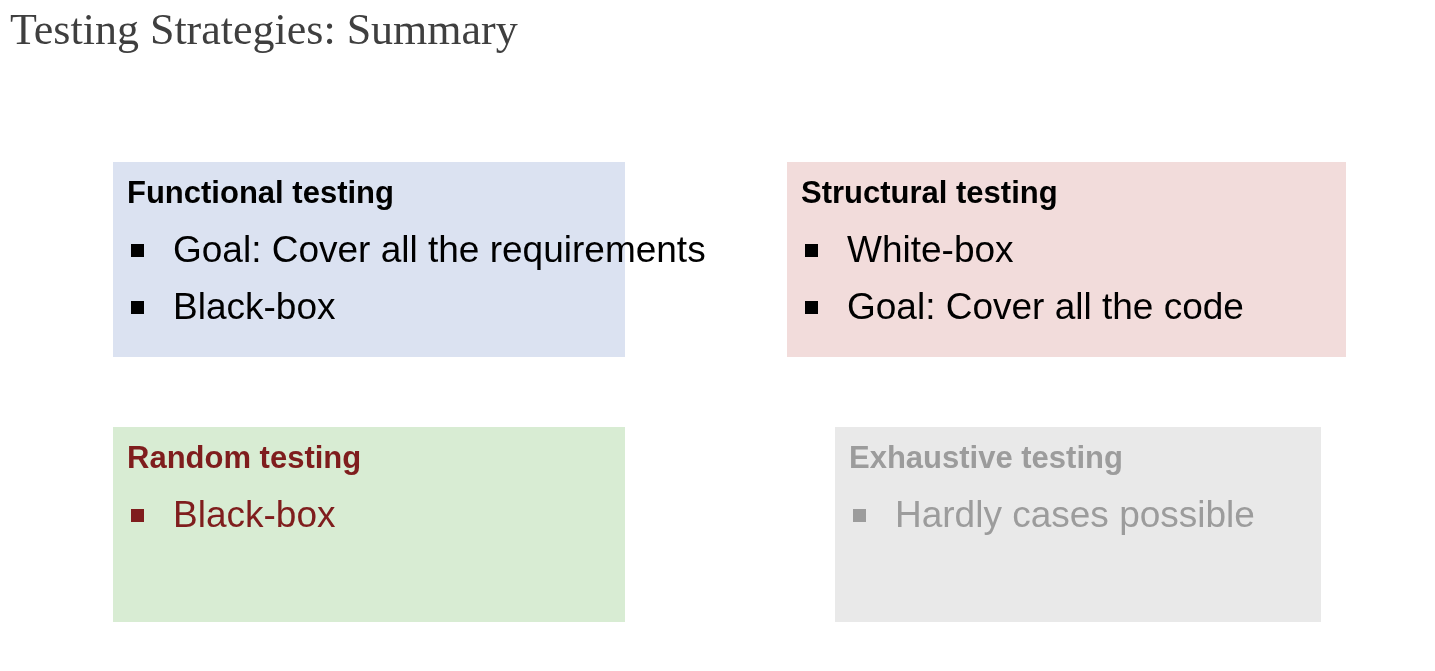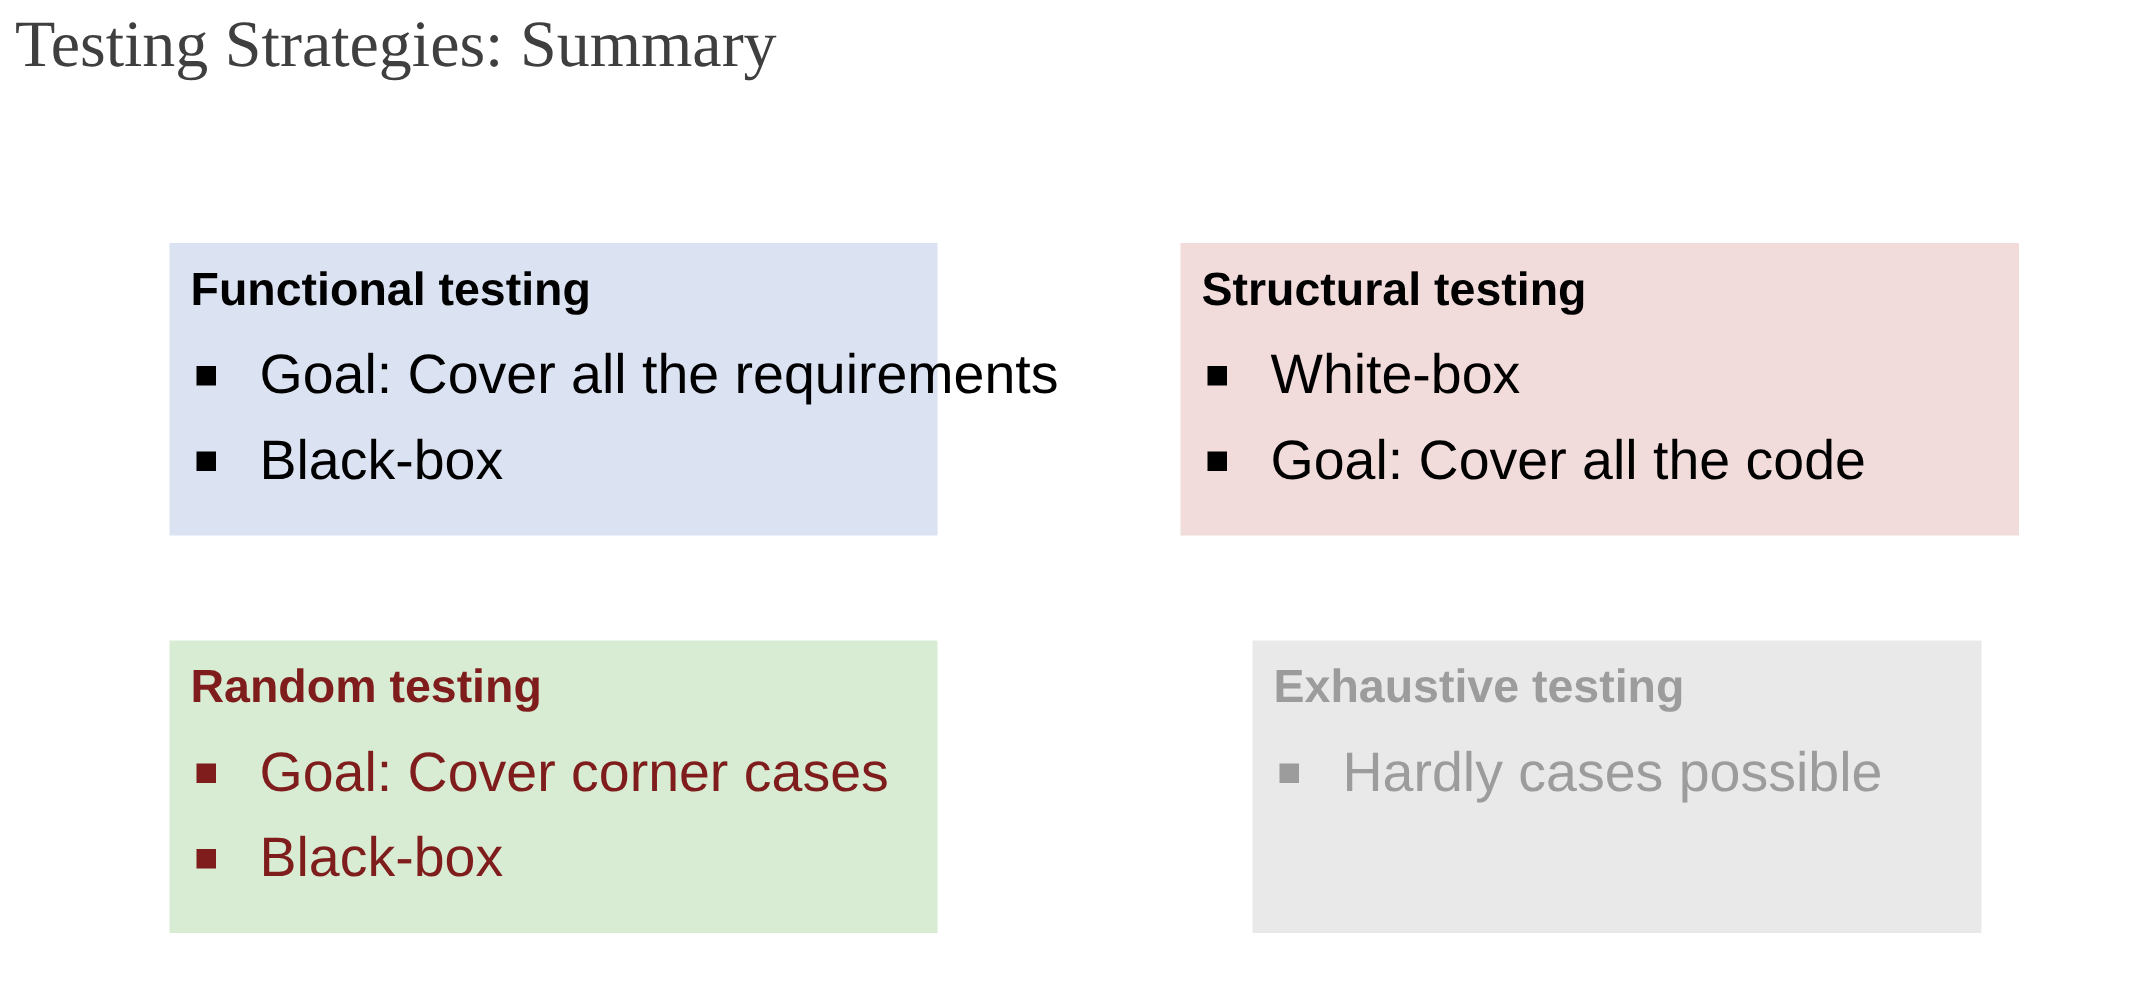--- a/index.html
+++ b/index.html
@@ -92,24 +92,20 @@
     <div class="bullet-row">
       <span class="bullet-marker"></span>
       <span class="bullet-text">Goal: Cover all the code</span>
     </div>
   </div>
 
   <div class="box box-2" style="background: rgb(216, 236, 211); color: #7f1d1d;">
     <div class="box-heading">Random testing</div>
     <div class="bullet-row">
       <span class="bullet-marker"></span>
-      <span class="bullet-text">Goal: Cover corner cases</span>
-    </div>
-    <div class="bullet-row">
-      <span class="bullet-marker"></span>
       <span class="bullet-text">Black-box</span>
     </div>
   </div>
 
   <div class="box box-3" style="background: rgb(233, 233, 233); color: rgb(156, 156, 156);">
     <div class="box-heading">Exhaustive testing</div>
     <div class="bullet-row">
       <span class="bullet-marker"></span>
       <span class="bullet-text">Hardly cases possible</span>
     </div>

